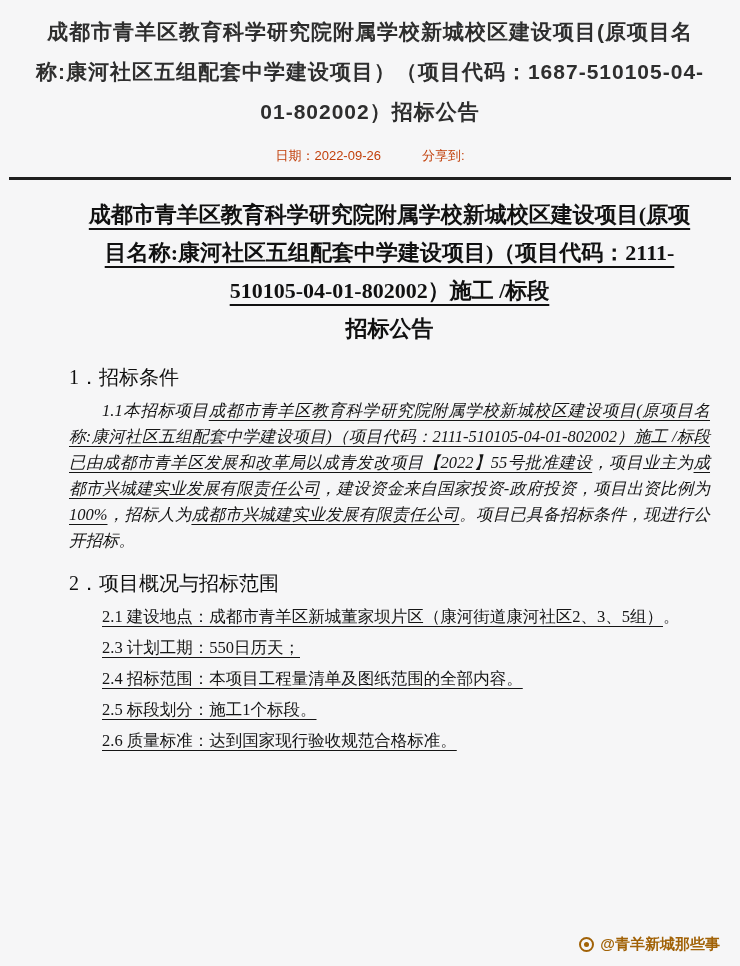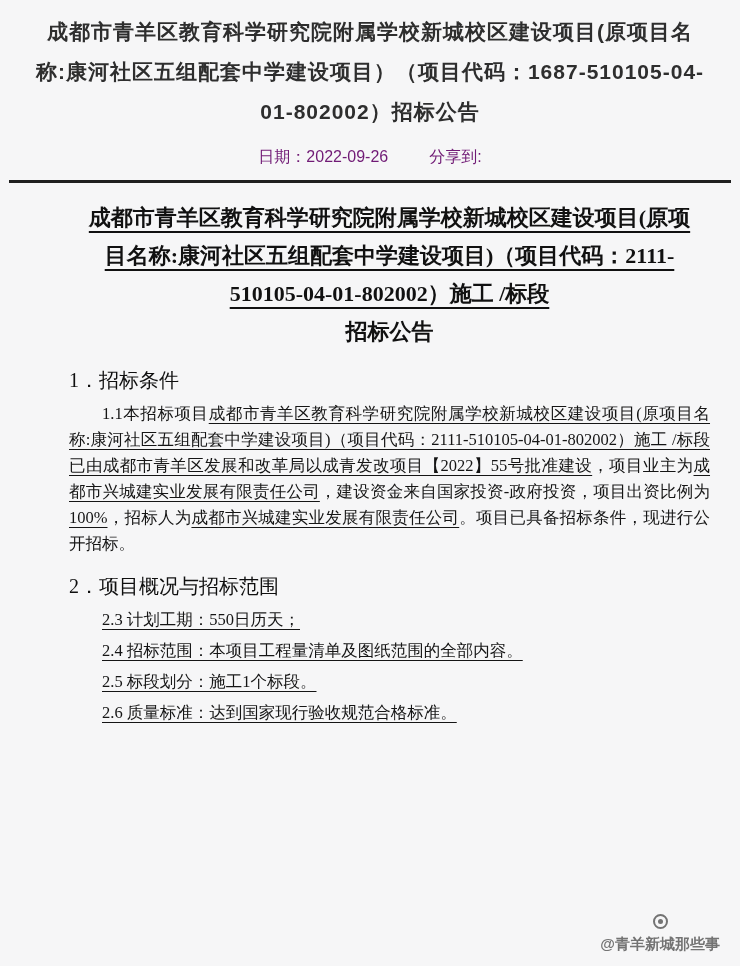--- a/index.html
+++ b/index.html
@@ -19,22 +19,22 @@
     line-height: 40px;
     color: #2e2e2e;
     letter-spacing: 1px;
   }
   .meta-row {
     display: flex;
     justify-content: center;
     align-items: center;
     gap: 26px;
     margin-top: 15px;
-    font-size: 16px;
-    color: #701a75;
+    font-size: 13px;
+    color: #c2410c;
   }
   .share { cursor: pointer; margin-left: 15px; }
   .divider {
     border-top: 3px solid #1f1f1f;
     margin: 12px 9px 0;
   }
   .doc {
     padding: 16px 30px 0;
     font-family: "Liberation Serif", serif;
     color: #111;
@@ -60,21 +60,21 @@
     margin: 16px 0 8px;
     color: #0f0f0f;
   }
   .para, .item {
     font-size: 16.5px;
     line-height: 26px;
     text-indent: 2em;
     text-align: justify;
     color: #151515;
   }
-  .para { margin-bottom: 2px; }
+  .para { margin-bottom: 2px; font-style: italic; }
   .item { margin-bottom: 5px; }
   span.u {
     text-decoration: underline;
     text-decoration-thickness: 1px;
     text-underline-offset: 4px;
   }
   .watermark {
     position: absolute;
     right: 20px;
     bottom: 12px;
@@ -121,25 +121,26 @@
 
     <div class="doc-title">
       <span class="main">成都市青羊区教育科学研究院附属学校新城校区建设项目(原项目名称:康河社区五组配套中学建设项目)（项目代码：2111-510105-04-01-802002）施工 /标段</span><br>
       <span class="sub">招标公告</span>
     </div>
 
     <h2 class="sec-heading">1．招标条件</h2>
     <p class="para"><span>1.1本招标项目</span><span class="u">成都市青羊区教育科学研究院附属学校新城校区建设项目(原项目名称:康河社区五组配套中学建设项目)（项目代码：2111-510105-04-01-802002）施工 /标段已由成都市青羊区发展和改革局以成青发改项目【2022】55号批准建设</span><span>，项目业主为</span><span class="u">成都市兴城建实业发展有限责任公司</span><span>，建设资金来自国家投资-政府投资，项目出资比例为</span><span class="u">100%</span><span>，招标人为</span><span class="u">成都市兴城建实业发展有限责任公司</span><span>。项目已具备招标条件，现进行公开招标。</span></p>
 
     <h2 class="sec-heading">2．项目概况与招标范围</h2>
+    <p class="item"><span class="u">2.1 建设地点：成都市青羊区新城董家坝片区（康河街道康河社区2、3、5组）</span><span>。</span></p>
     <p class="item"><span class="u">2.3 计划工期：550日历天；</span></p>
     <p class="item"><span class="u">2.4 招标范围：本项目工程量清单及图纸范围的全部内容。</span></p>
     <p class="item"><span class="u">2.5 标段划分：施工1个标段。</span></p>
     <p class="item"><span class="u">2.6 质量标准：达到国家现行验收规范合格标准。</span></p>
 
   </main>
 
-  <div class="watermark" style="color: #737373; flex-direction: column;">
+  <div class="watermark" style="color: #a16207;">
     <span class="wm-icon"></span>
     <span>@青羊新城那些事</span>
   </div>
 
 </div>
 
 </body></html>

